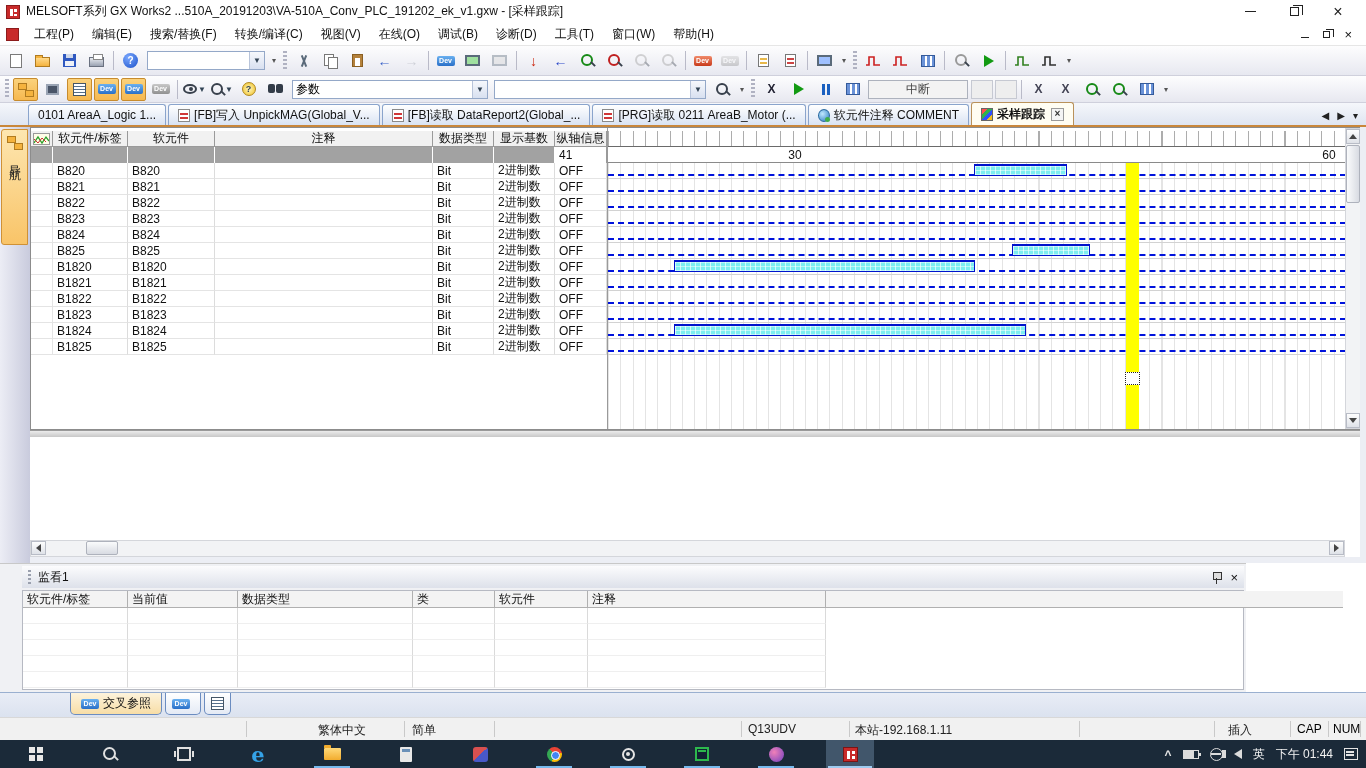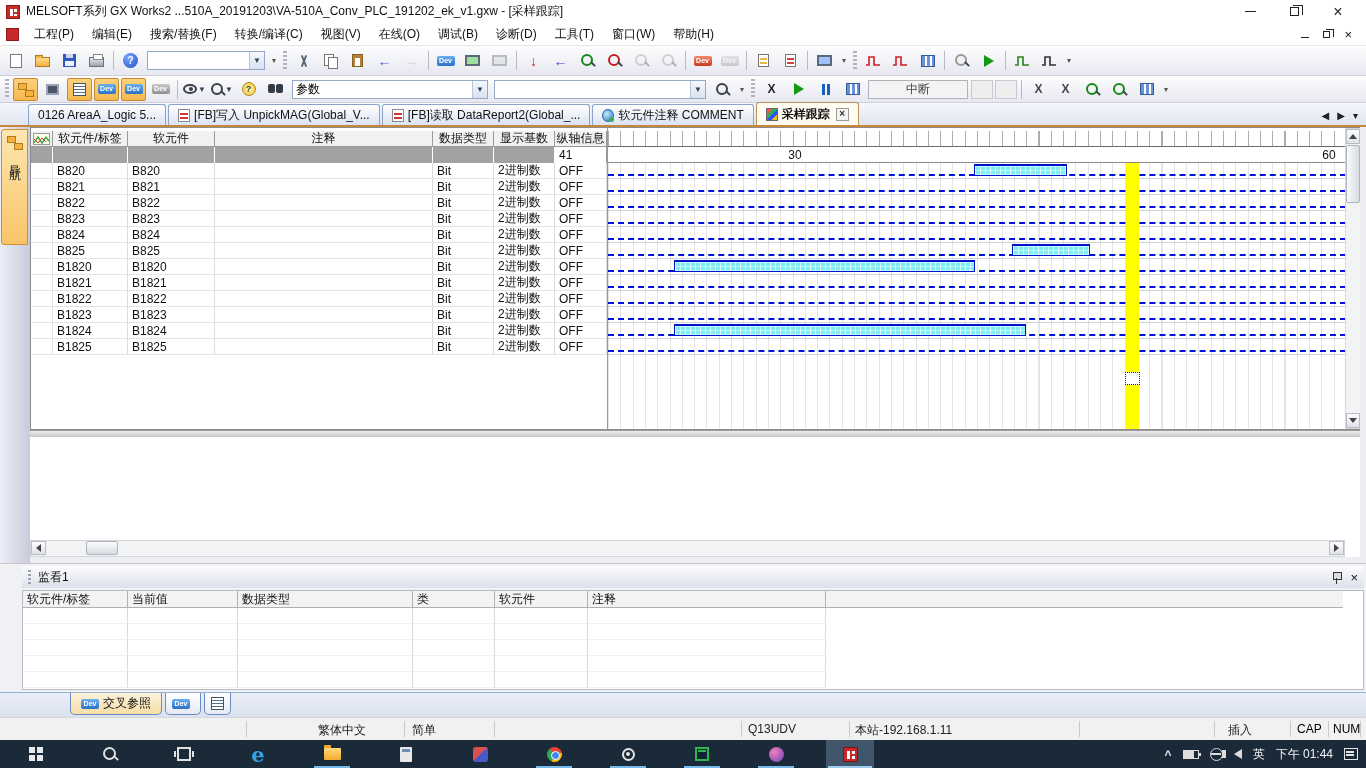--- a/index.html
+++ b/index.html
@@ -167,21 +167,21 @@
   #vscroll2{left:1314px;top:0;height:96px;}
 
   #hscroll{position:absolute;left:30px;top:540px;width:1315px;height:17px;background:#f2f3f5;border:1px solid #d4d6db;}
   #hscroll .sbtn{top:0;height:14px;width:15px;}
   #hthumb{position:absolute;top:0;height:14px;background:linear-gradient(#fafbfc,#d8dbe2);border:1px solid #aeb2bc;border-radius:2px;}
 
   #right-strip{position:absolute;left:1360px;top:127px;width:6px;height:436px;background:#eceef4;}
   #ws-gap{position:absolute;left:30px;top:557px;width:1336px;height:6px;background:#eceef4;}
 
   
-  #watch{position:absolute;left:0;top:563px;width:1366px;height:129px;background:#f0f1f4;border-top:1px solid #c8c8c8;}
+  #watch{position:absolute;left:0;top:563px;width:1246px;height:129px;background:#f0f1f4;border-top:1px solid #c8c8c8;}
   #watch-title{position:absolute;left:22px;top:2px;right:2px;height:22px;background:linear-gradient(#fcfcfd,#dde1ea);display:flex;align-items:center;padding:0 6px;}
   .wgrip{width:3px;height:14px;background:repeating-linear-gradient(#9aa0ae 0 2px,transparent 2px 4px);margin-right:7px;}
   #watch-btns{margin-left:auto;display:flex;gap:8px;align-items:center;}
   .pin-ico{width:11px;height:13px;position:relative;}
   .pin-ico::before{content:"";position:absolute;left:2px;top:1px;width:7px;height:6px;border:1px solid #333;background:#ddd;}
   .pin-ico::after{content:"";position:absolute;left:5px;top:7px;width:1px;height:6px;background:#333;}
   #watch-grid{position:absolute;left:22px;top:26px;right:2px;bottom:2px;background:#fff;border:1px solid #b6b9c2;}
   .whead{position:absolute;left:0;top:0;height:17px;display:flex;}
   .whcell{height:17px;background:#f3f3f3;border-right:1px solid #b0b0b0;border-bottom:1px solid #b0b0b0;display:flex;align-items:center;padding:0 4px;white-space:nowrap;overflow:hidden;}
   .wrow2{position:absolute;left:0;height:16px;display:flex;}
@@ -491,29 +491,33 @@
       </span>
       <span class="tbtn">
         <span class="k k-grid"></span>
       </span>
       <span class="tover">▾</span>
     </div>
 
   <div id="tabbar">
     <div id="tabs">
         <div class="dtab">
-          <span>0126 AreaA_Logic 5...</span>
+          <span>0101 AreaA_Logic 1...</span>
         </div>
         <div class="dtab">
           <span class="tico prg"></span>
           <span>[FB]写入 UnpickMAG(Global_V...</span>
         </div>
         <div class="dtab">
           <span class="tico prg"></span>
           <span>[FB]读取 DataReport2(Global_...</span>
+        </div>
+        <div class="dtab">
+          <span class="tico prg"></span>
+          <span>[PRG]读取 0211 AreaB_Motor (...</span>
         </div>
         <div class="dtab">
           <span class="tico comment"></span>
           <span>软元件注释 COMMENT</span>
         </div>
         <div class="dtab active">
           <span class="tico trace"></span>
           <span>采样跟踪</span>
           <span class="tab-close">×</span>
         </div>

